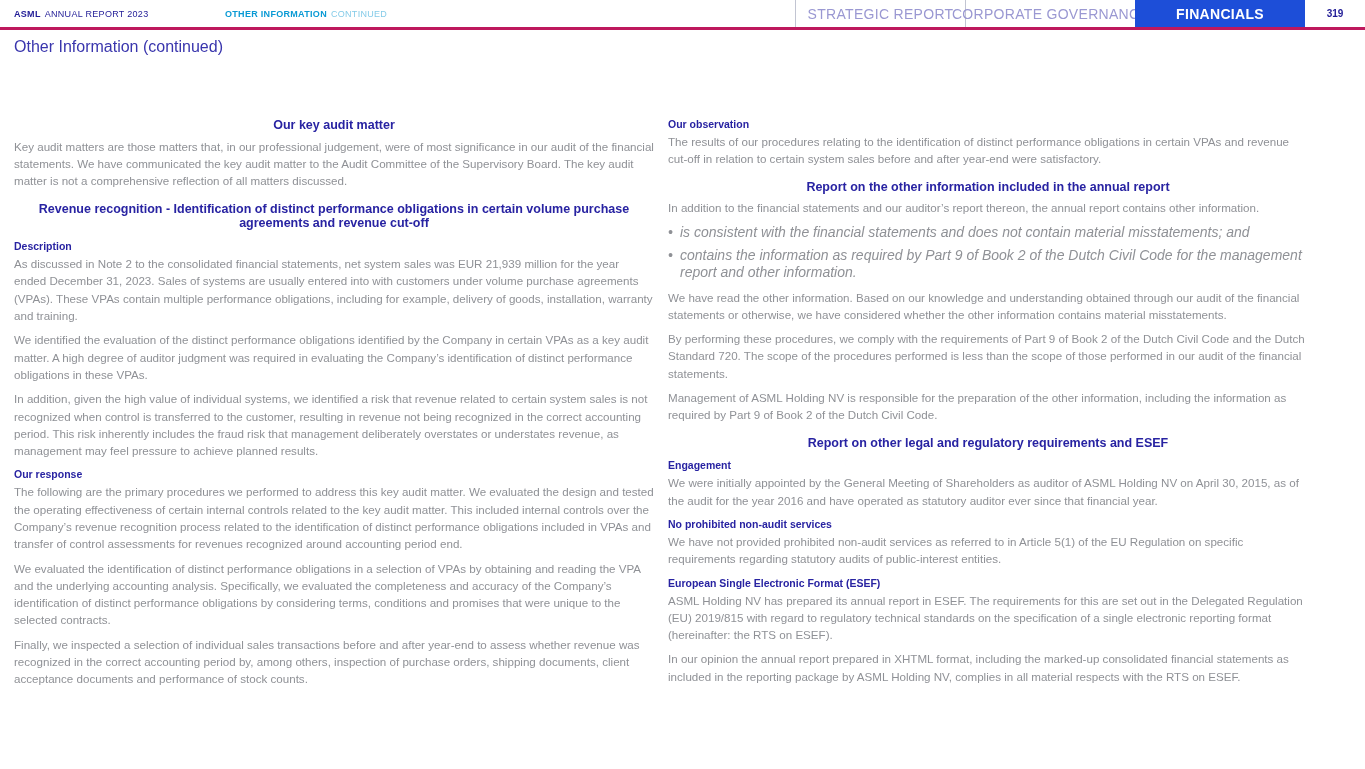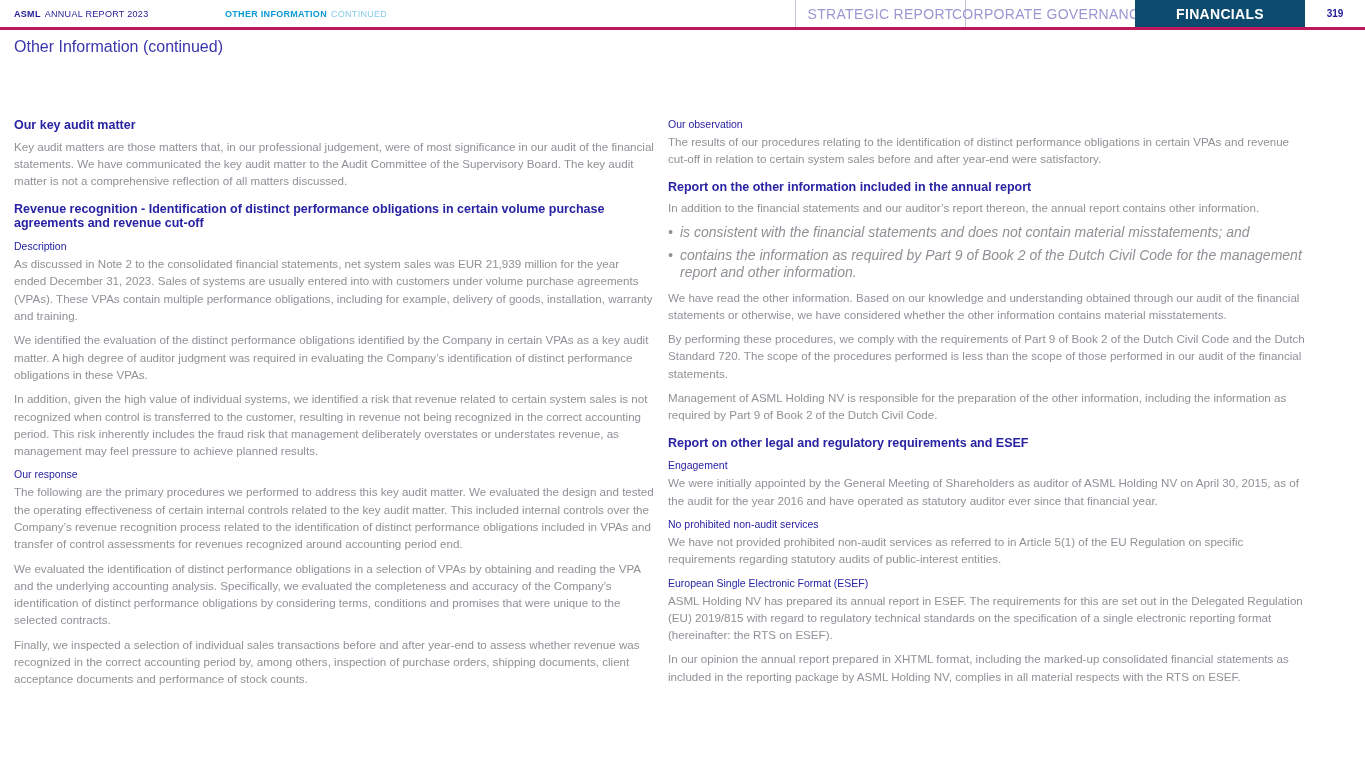--- a/index.html
+++ b/index.html
@@ -48,21 +48,21 @@
     align-items: center;
     justify-content: center;
     font-size: 14px;
     letter-spacing: 0.3px;
     color: #9a98d2;
     border-left: 1px solid #c2c5d2;
     cursor: pointer;
     white-space: nowrap;
   }
   .tab.active {
-    background: #0c4a6e;
+    background: #1d4ed8;
     color: #ffffff;
     font-weight: bold;
     border-left: none;
   }
   .pagenum {
     width: 60px;
     display: flex;
     align-items: center;
     justify-content: center;
     font-size: 10px;
@@ -86,24 +86,25 @@
     margin-top: 62px;
   }
   .col { width: 640px; }
 
   .col h2 {
     font-size: 12.5px;
     font-weight: bold;
     color: #2823a2;
     line-height: 1.18;
     margin: 12px 0 5px;
+    text-align: center;
   }
   .col h3 {
     font-size: 10.5px;
-    font-weight: normal;
+    font-weight: bold;
     color: #2823a2;
     margin: 9px 0 3px;
   }
   .col h2:first-child, .col h3:first-child { margin-top: 0; }
   .col p {
     font-size: 11.6px;
     line-height: 17.3px;
     color: #8f9196;
     margin: 2px 0 7px;
   }

